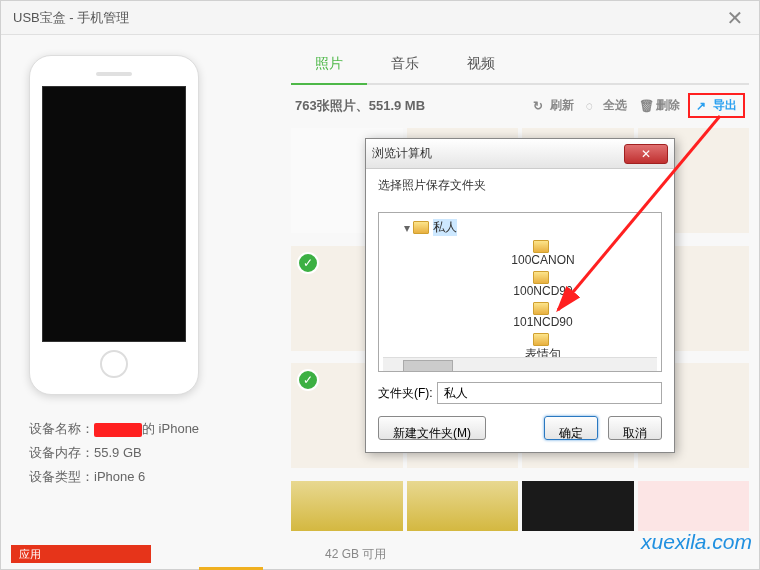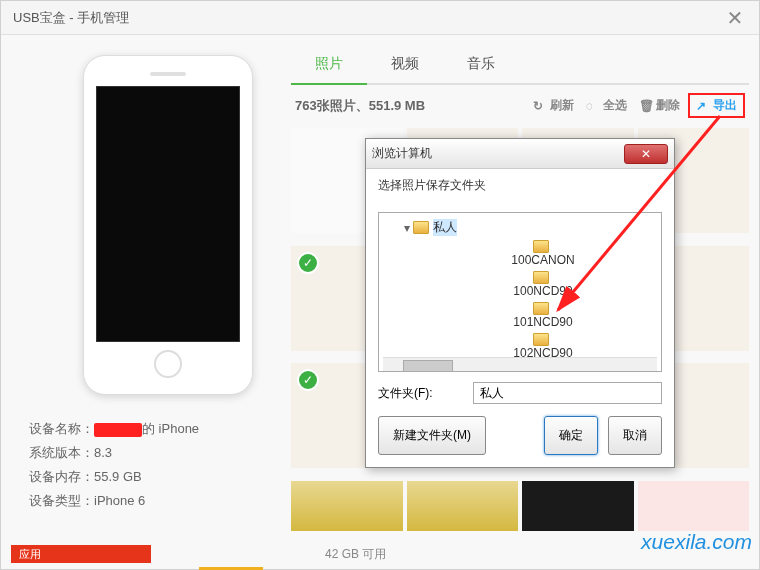--- a/index.html
+++ b/index.html
@@ -2,21 +2,21 @@
 <html><head>
 <meta charset="utf-8">
 <style>
 * { box-sizing: border-box; margin: 0; padding: 0; font-family: "Microsoft YaHei", sans-serif; }
 body { width: 760px; height: 570px; background: #f0f0f0; position: relative; overflow: hidden; }
 .window { width: 760px; height: 570px; background: #f8f8f8; border: 1px solid #d0d0d0; }
 .titlebar { height: 34px; background: #f5f5f5; border-bottom: 1px solid #e0e0e0; display: flex; align-items: center; padding: 0 12px; }
 .titlebar-title { font-size: 13px; color: #555; flex: 1; }
 .titlebar-close { font-size: 20px; color: #888; cursor: pointer; width: 24px; text-align: center; }
 .content { display: flex; height: calc(100% - 34px - 30px); }
-.left-panel { width: 280px; padding: 20px 28px; display: flex; flex-direction: column; align-items: flex-end; }
+.left-panel { width: 280px; padding: 20px 28px; display: flex; flex-direction: column; align-items: flex-start; }
 .phone { width: 170px; height: 340px; background: #fff; border: 1px solid #ddd; border-radius: 22px; box-shadow: 0 2px 8px rgba(0,0,0,0.15); position: relative; display: flex; flex-direction: column; align-items: center; }
 .phone-speaker { width: 36px; height: 4px; background: #e0e0e0; border-radius: 2px; margin-top: 16px; }
 .phone-screen { width: 144px; height: 256px; background: #0a0a0a; margin-top: 10px; border: 1px solid #333; }
 .phone-home { width: 28px; height: 28px; border: 2px solid #ddd; border-radius: 50%; margin-top: 8px; }
 .device-info { margin-top: 22px; font-size: 13px; color: #666; line-height: 24px; align-self: flex-start; width: 100%; }
 .device-info div { white-space: nowrap; }
 .redact { display: inline-block; width: 48px; height: 14px; background: #ff2020; vertical-align: middle; border-radius: 2px; }
 .right-panel { flex: 1; padding: 10px 10px 0 10px; display: flex; flex-direction: column; }
 .tabs { display: flex; border-bottom: 2px solid #e0e0e0; }
 .tab { padding: 10px 24px; font-size: 14px; color: #555; cursor: pointer; position: relative; }
@@ -53,25 +53,25 @@
 .tree-box { border: 1px solid #aaa; height: 160px; background: #fff; padding: 4px 4px 0 4px; overflow: hidden; position: relative; }
 .tree-inner { overflow-y: scroll; height: 140px; }
 .tree-item { display: flex; align-items: center; padding: 2px 0; color: #333; cursor: pointer; }
 .tree-item .arrow { width: 12px; display: inline-block; text-align: center; color: #666; }
 .tree-item .folder-ic { width: 16px; height: 13px; background: linear-gradient(#fce48a, #e8b040); border-radius: 1px; margin-right: 4px; border: 1px solid #d0a030; }
 .tree-item.depth1 { padding-left: 18px; }
 .tree-item.depth2 { padding-left: 46px; flex-direction: column; }
 .tree-item.selected span.name { background: #cde8ff; }
 .tree-hscroll { height: 16px; border-top: 1px solid #ddd; display: flex; align-items: center; background: #f0f0f0; }
 .tree-hscroll .thumb { width: 50px; height: 12px; background: #ccc; border: 1px solid #aaa; margin-left: 20px; }
-.folder-row { display: flex; align-items: center; margin-top: 10px; gap: 36px; }
+.folder-row { display: flex; align-items: center; margin-top: 10px; }
 .folder-row label { margin-right: 4px; }
 .folder-row input { flex: 1; border: 1px solid #aaa; height: 22px; padding: 0 6px; font-size: 12px; }
 .dialog-btns { display: flex; justify-content: flex-end; gap: 10px; margin-top: 12px; }
-.dialog-btns button { height: 39px; padding: 8px 14px; border: 1px solid #888; background: linear-gradient(#fdfdfd, #e5e5e5); border-radius: 3px; font-size: 12px; cursor: pointer; }
+.dialog-btns button { height: 24px; padding: 8px 14px; border: 1px solid #888; background: linear-gradient(#fdfdfd, #e5e5e5); border-radius: 3px; font-size: 12px; cursor: pointer; }
 .dialog-btns button.primary { border: 1px solid #2a78c0; box-shadow: 0 0 3px #5aa0e0; }
 .dialog-btns .new-folder { margin-right: auto; }
 
 .arrow-annot { position: absolute; pointer-events: none; }
 </style>
 </head>
 <body>
 
 <div class="window">
   <div class="titlebar">
@@ -80,30 +80,29 @@
   </div>
   <div class="content">
     <div class="left-panel">
       <div class="phone">
         <div class="phone-speaker"></div>
         <div class="phone-screen"></div>
         <div class="phone-home"></div>
       </div>
       <div class="device-info">
         <div><span>设备名称：</span><span class="redact"></span><span>的 iPhone</span></div>
-        <div><span>系统版本：</span><span>8.3</span></div>
         <div><span>设备内存：</span><span>55.9 GB</span></div>
         <div><span>设备类型：</span><span>iPhone 6</span></div>
       </div>
     </div>
     <div class="right-panel">
       <div class="tabs">
         <div class="tab active">照片</div>
+        <div class="tab">音乐</div>
         <div class="tab">视频</div>
-        <div class="tab">音乐</div>
       </div>
       <div class="toolbar">
         <div class="toolbar-info">763张照片、551.9 MB</div>
         <div class="toolbar-btn">
             <span class="ic">↻</span>
             <span>刷新</span>
           </div>
         <div class="toolbar-btn">
             <span class="ic">◌</span>
             <span>全选</span>
@@ -166,24 +165,20 @@
             <span class="folder-ic"></span>
             <span class="name">100CANON</span>
           </div>
         <div class="tree-item depth2">
             <span class="folder-ic"></span>
             <span class="name">100NCD90</span>
           </div>
         <div class="tree-item depth2">
             <span class="folder-ic"></span>
             <span class="name">101NCD90</span>
-          </div>
-        <div class="tree-item depth2">
-            <span class="folder-ic"></span>
-            <span class="name">102NCD90</span>
           </div>
         <div class="tree-item depth2">
             <span class="folder-ic"></span>
             <span class="name">表情句</span>
           </div>
       </div>
       <div class="tree-hscroll">
           <div class="thumb"></div>
         </div>
     </div>

